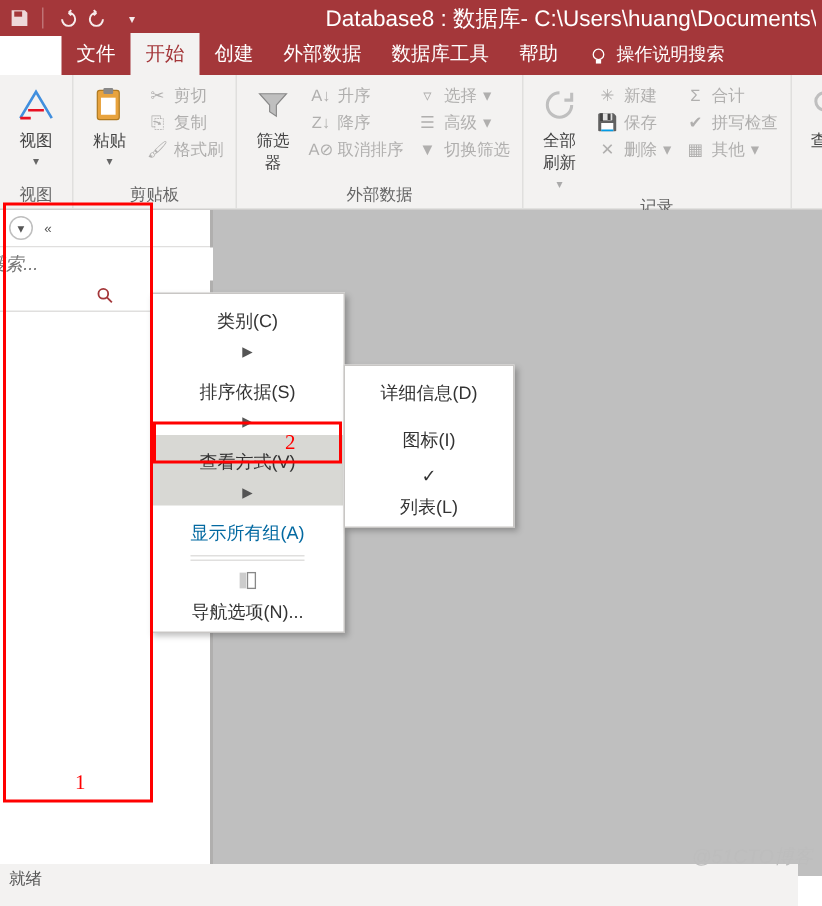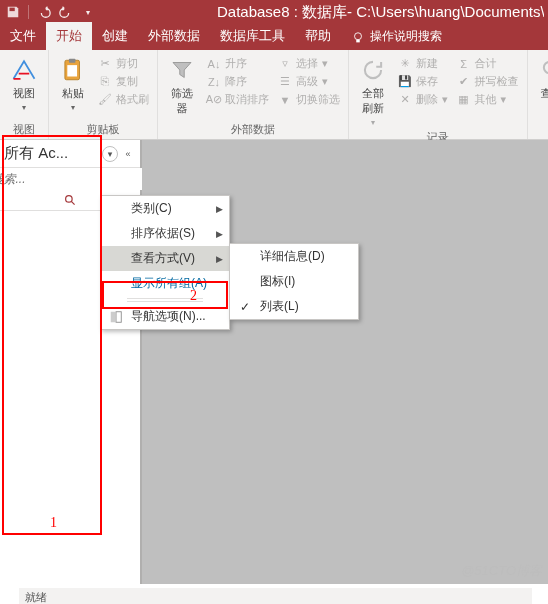--- a/index.html
+++ b/index.html
@@ -2,21 +2,21 @@
 <html><head>
 <meta charset="utf-8">
 <style>
 * { margin: 0; padding: 0; box-sizing: border-box; font-family: "Microsoft YaHei", "Segoe UI", sans-serif; }
 body { width: 548px; height: 604px; background: #fff; overflow: hidden; position: relative; font-size: 12px; }
 .titlebar { height: 24px; background: #a4373a; color: #fff; display: flex; align-items: center; padding: 0 4px; }
 .qat { display: flex; gap: 4px; align-items: center; }
 .qat-btn { width: 18px; height: 18px; display: flex; align-items: center; justify-content: center; opacity: 0.9; }
 .qat-sep { width: 1px; height: 14px; background: rgba(255,255,255,0.3); margin: 0 2px; }
 .titletxt { flex: 1; text-align: right; font-size: 15px; white-space: nowrap; overflow: hidden; padding-left: 120px;}
-.tabs { height: 26px; background: #a4373a; display: flex; align-items: flex-end; }
+.tabs { height: 26px; background: #a4373a; display: flex; align-items: flex-end; margin-left: 41px; }
 .tab { padding: 5px 10px; color: #fff; font-size: 13px; cursor: pointer; }
 .tab.active { background: #f3f2f1; color: #a4373a; font-weight: 500; }
 .tell { display: flex; align-items: flex-end; gap: 5px; color: #fff; padding: 5px 10px; }
 .ribbon { height: 90px; background: #f3f2f1; border-bottom: 1px solid #d0cfce; display: flex; }
 .rgroup { border-right: 1px solid #e0dfde; display: flex; flex-direction: column; padding: 3px 5px 0 5px; }
 .rgroup-body { flex: 1; display: flex; gap: 3px; align-items: flex-start; }
 .rgroup-label { text-align: center; font-size: 11px; color: #666; padding-bottom: 2px; }
 .rbtn-lg { display: flex; flex-direction: column; align-items: center; justify-content: center; padding: 3px 5px; gap: 2px; min-width: 38px; }
 .rbtn-lg .icon-lg { width: 28px; height: 28px; display:flex; align-items:center; justify-content:center; }
 .rbtn-lg .lbl { font-size: 11px; color: #444; text-align: center; }
@@ -26,25 +26,25 @@
 .rbtn-sm .ic { width: 14px; height: 14px; display:flex; align-items:center; justify-content:center; }
 .workspace { position: absolute; top: 140px; left: 0; right: 0; bottom: 20px; display: flex; }
 .navpane { width: 142px; background: #fff; border-right: 2px solid #b0afae; height: 100%; }
 .navhead { display: flex; align-items: center; padding: 4px 4px; border-bottom: 1px solid #e0dfde; }
 .navhead-title { flex: 1; font-size: 15px; color: #333; white-space: nowrap; overflow: hidden; }
 .navhead-btn { width: 16px; height: 16px; border: 1px solid #bfbfbf; border-radius: 50%; display: flex; align-items: center; justify-content: center; font-size: 9px; margin-left: 2px; color:#555;}
 .searchrow { display: flex; align-items: center; border-bottom: 1px solid #e0dfde; flex-direction: column; }
 .searchrow input { flex: 1; border: none; padding: 4px 6px; font-size: 12px; font-style: italic; color: #888; outline: none; }
 .searchrow .sicon { width: 20px; height: 20px; display:flex; align-items:center; justify-content:center; color:#a4373a;}
 .canvas { flex: 1; background: #bfbfbf; }
-.statusbar { position: absolute; bottom: 0; left: 0; right: 16px; height: 16px; background: #f3f2f1; font-size: 11px; color: #555; padding: 2px 6px; margin-left: 19px; }
+.statusbar { position: absolute; bottom: 0; left: 0; right: 16px; height: 28px; background: #f3f2f1; font-size: 11px; color: #555; padding: 2px 6px; }
 .ctx-menu { position: absolute; background: #fff; border: 1px solid #c8c6c4; box-shadow: 2px 2px 4px rgba(0,0,0,0.25); font-size: 12px; }
 .ctx-menu.main { left: 100px; top: 195px; width: 130px; }
-.ctx-menu.sub { left: 229px; top: 243px; width: 130px; }
-.ctx-item { display: flex; align-items: center; padding: 4px 6px; gap: 6px; color: #333; }
+.ctx-menu.sub { left: 229px; top: 243px; width: 114px; }
+.ctx-item { display: flex; align-items: center; padding: 4px 6px; gap: 6px; color: #333; flex-direction: column; }
 .ctx-item.disabled { color: #0369a1; }
 .ctx-item.highlight { background: #d8d8d4; }
 .ctx-icon { width: 18px; display: flex; justify-content: center; }
 .ctx-lbl { flex: 1; white-space: nowrap; }
 .ctx-arrow { font-size: 9px; color: #555; }
 .ctx-sep { height: 1px; background: #e0dfde; margin: 2px 26px 2px 26px; }
 .redbox1 { position: absolute; border: 2px solid #ff0000; pointer-events: none; }
 .redbox1.a { left: 2px; top: 135px; width: 100px; height: 400px; }
 .redbox1.b { left: 102px; top: 281px; width: 126px; height: 28px; }
 .redlabel { position: absolute; color: #ff0000; font-size: 14px; font-family: "Times New Roman", serif; }
@@ -230,21 +230,20 @@
         <span class="lbl">查找</span>
       </div>
     </div>
     <div class="rgroup-label">&nbsp;</div>
   </div>
 </div>
 
 <div class="workspace">
   <div class="navpane">
     <div class="navhead">
-      <span class="navhead-title">所有 Ac...</span>
       <span class="navhead-btn">▾</span>
       <span class="navhead-btn" style="border:none;">«</span>
     </div>
     <div class="searchrow">
       <input placeholder="搜索..." style="">
       <span class="sicon">
           <svg width="13" height="13" viewBox="0 0 16 16">
             <circle cx="6" cy="6" r="4" fill="none" stroke="#a4373a" stroke-width="1.5"></circle>
             <path d="M9 9l4 4" stroke="#a4373a" stroke-width="1.5"></path>
           </svg>

